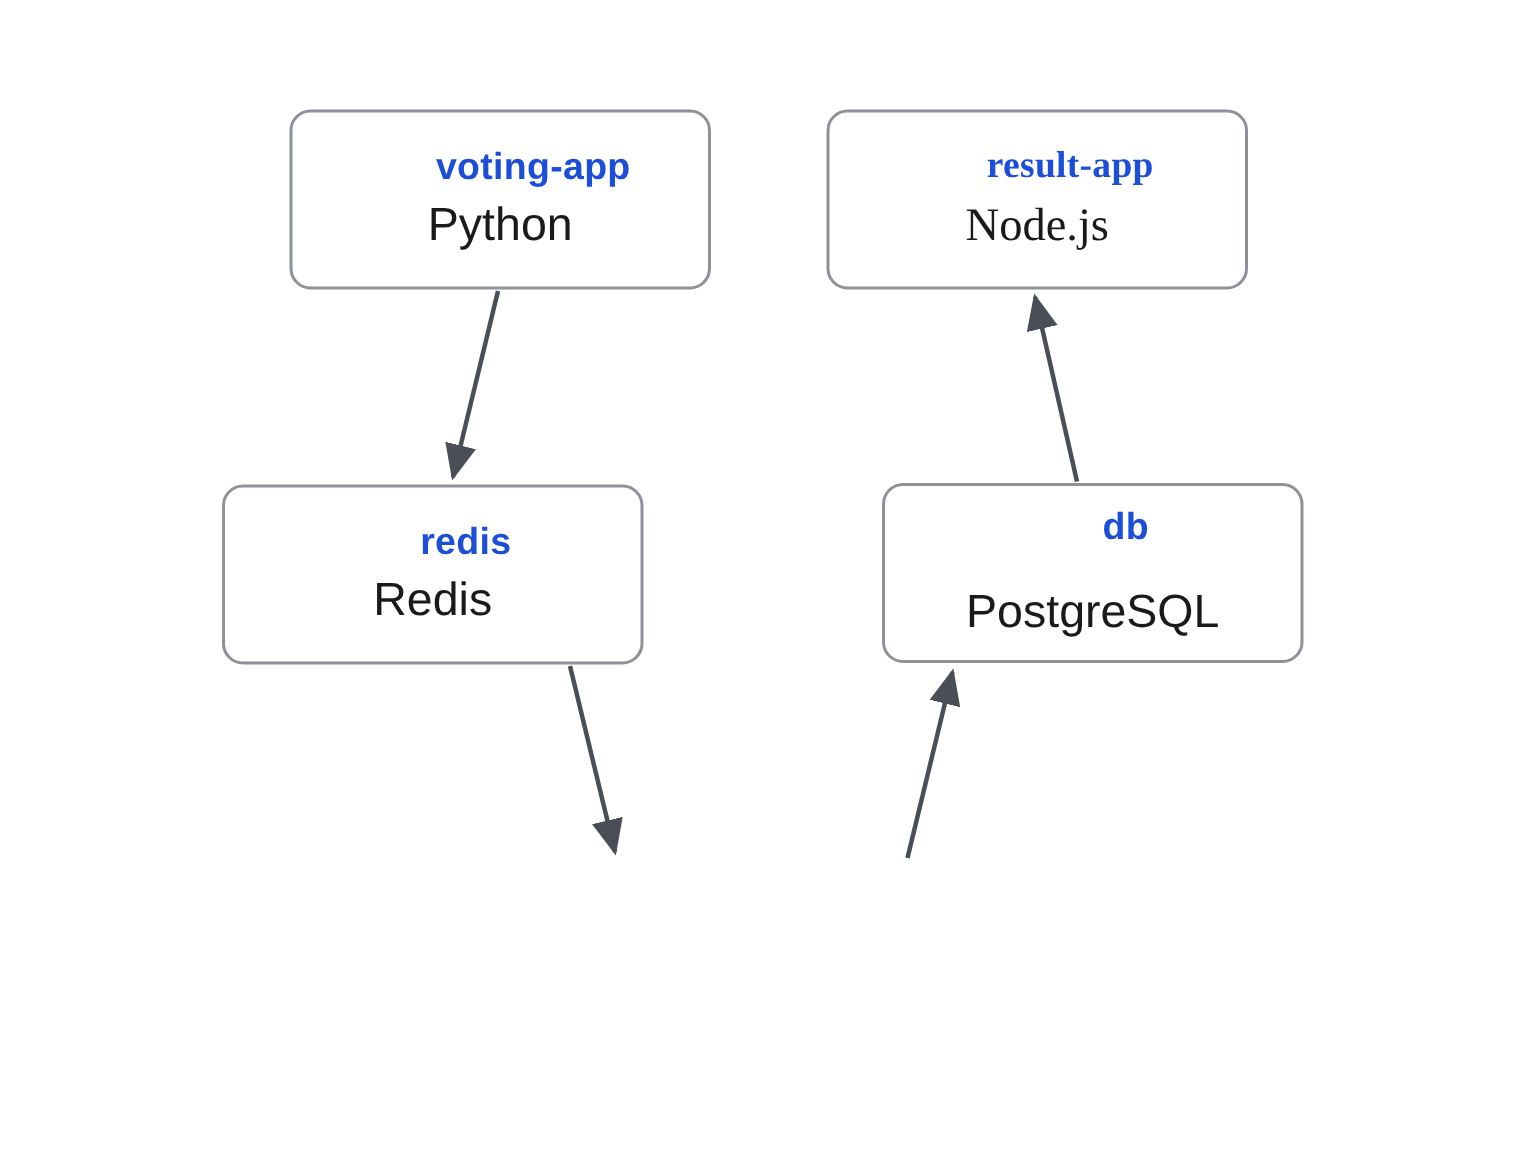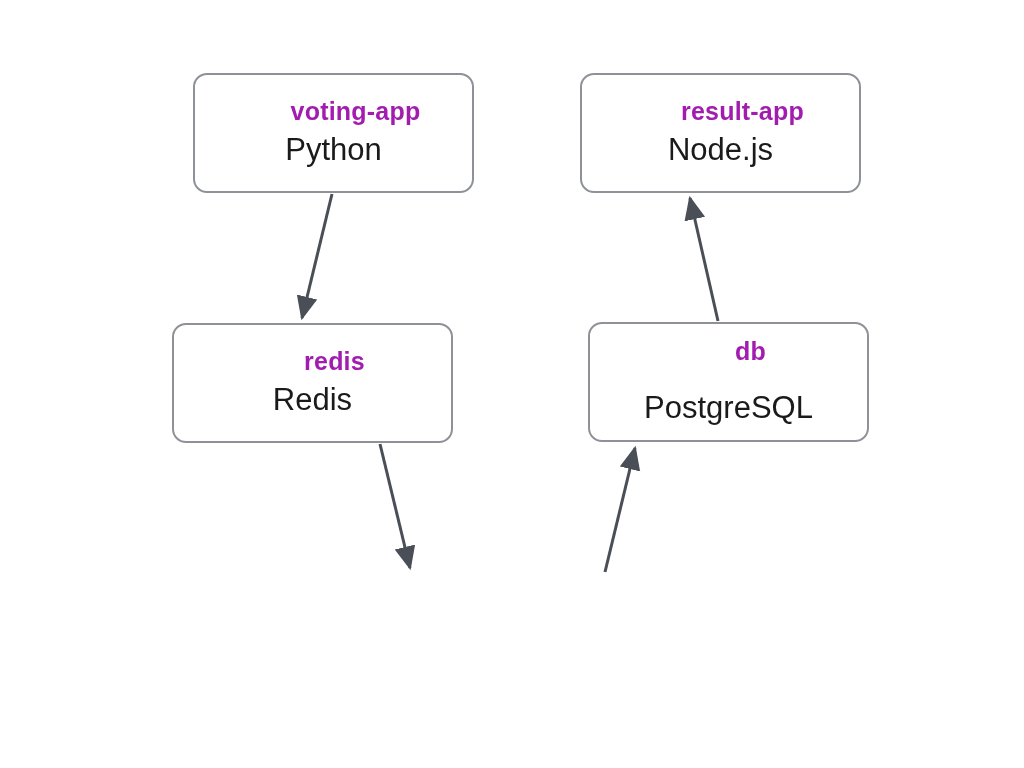--- a/index.html
+++ b/index.html
@@ -34,32 +34,32 @@
     display: flex;
     flex-direction: column;
     align-items: center;
     justify-content: center;
     line-height: 1.38;
     color: #111111;
   }
   .node-title {
     font-size: 25px;
     font-weight: bold;
-    color: #a21caf;
+    color: #1d4ed8;
     letter-spacing: 0.2px;
     margin-left: 44px;
   }
   .node-tech {
     font-size: 31px;
     font-weight: normal;
     color: #1a1a1a;
   }
   .node-voting-app { left: 193px; top: 73px;  }
-  .node-result-app { left: 580px; top: 73px;  }
-  .node-redis      { left: 172px; top: 323px; }
+  .node-result-app { left: 551px; top: 73px; font-family: Liberation Serif, serif;  }
+  .node-redis      { left: 148px; top: 323px; }
   .node-db         { left: 588px; top: 322px; gap: 19px; }
   .node-worker     { left: 372px; top: 573px; }
 </style>
 </head>
 <body>
 
 <div class="canvas">
 
   <svg class="edges-layer" width="1024" height="768" viewBox="0 0 1024 768" xmlns="http://www.w3.org/2000/svg">
     <defs>

